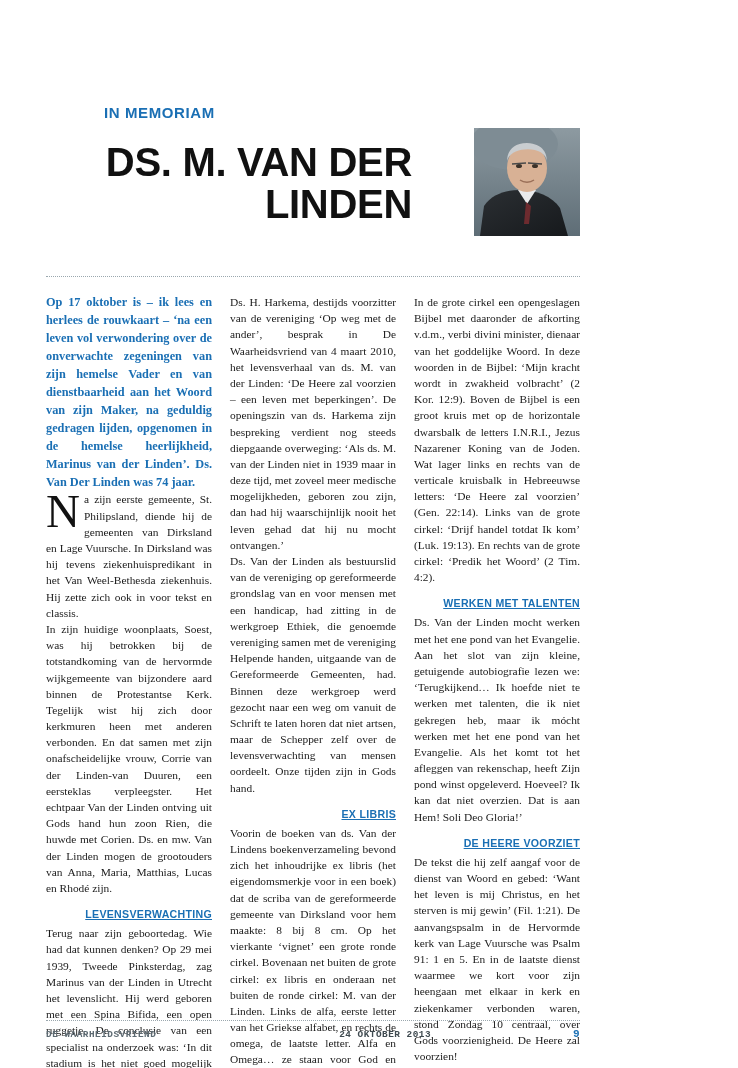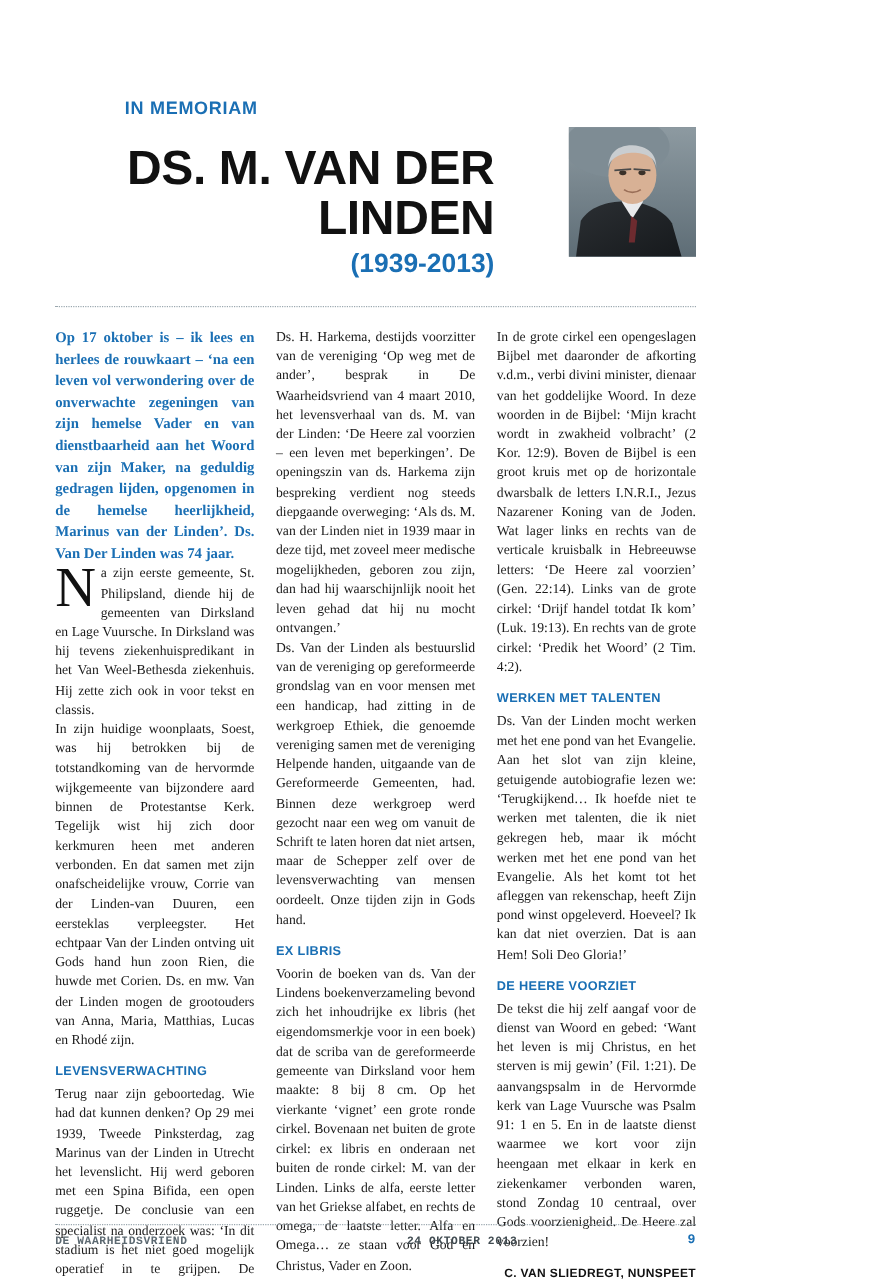--- a/index.html
+++ b/index.html
@@ -14,21 +14,21 @@
     color: #1a1a1a;
     position: relative;
     overflow: hidden;
   }
   .page {
     position: absolute;
     left: 0; top: 0;
     width: 626px;
     height: 1068px;
     box-sizing: border-box;
-    padding: 46px 46px 0 46px;
+    padding: 68px 46px 0 46px;
   }
 
   
   .header {
     position: relative;
     min-height: 150px;
   }
   .kicker {
     font-family: "Liberation Sans", sans-serif;
     font-weight: bold;
@@ -103,21 +103,22 @@
     margin-bottom: 12px;
   }
 
   .subhead {
     font-family: "Liberation Sans", sans-serif;
     font-weight: bold;
     font-size: 10.6px;
     letter-spacing: 0.3px;
     color: #1a6fb4;
     margin: 11px 0 3px 0;
-    text-align: left;
+    text-align: right;
+    text-decoration: underline;
   }
 
   
   .dropcap-para {
     margin-top: 4px;
   }
   .dropcap {
     float: left;
     font-family: "Liberation Serif", serif;
     font-size: 47px;
@@ -172,21 +173,20 @@
   }
 </style>
 </head>
 <body>
 
 <div class="page">
 
   <div class="header">
     <div class="kicker">IN MEMORIAM</div>
     <div class="headline">DS. M. VAN DER LINDEN</div>
-    <div class="years">(1939-2013)</div>
 
     <div class="portrait">
       <svg width="106" height="108" viewBox="0 0 106 108" aria-hidden="true">
         <defs>
           <linearGradient id="bg" x1="0" y1="0" x2="0" y2="1">
             <stop offset="0%" stop-color="#8d9aa1"></stop>
             <stop offset="100%" stop-color="#5e6d76"></stop>
           </linearGradient>
           <linearGradient id="suit" x1="0" y1="0" x2="1" y2="1">
             <stop offset="0%" stop-color="#2b2f33"></stop>

